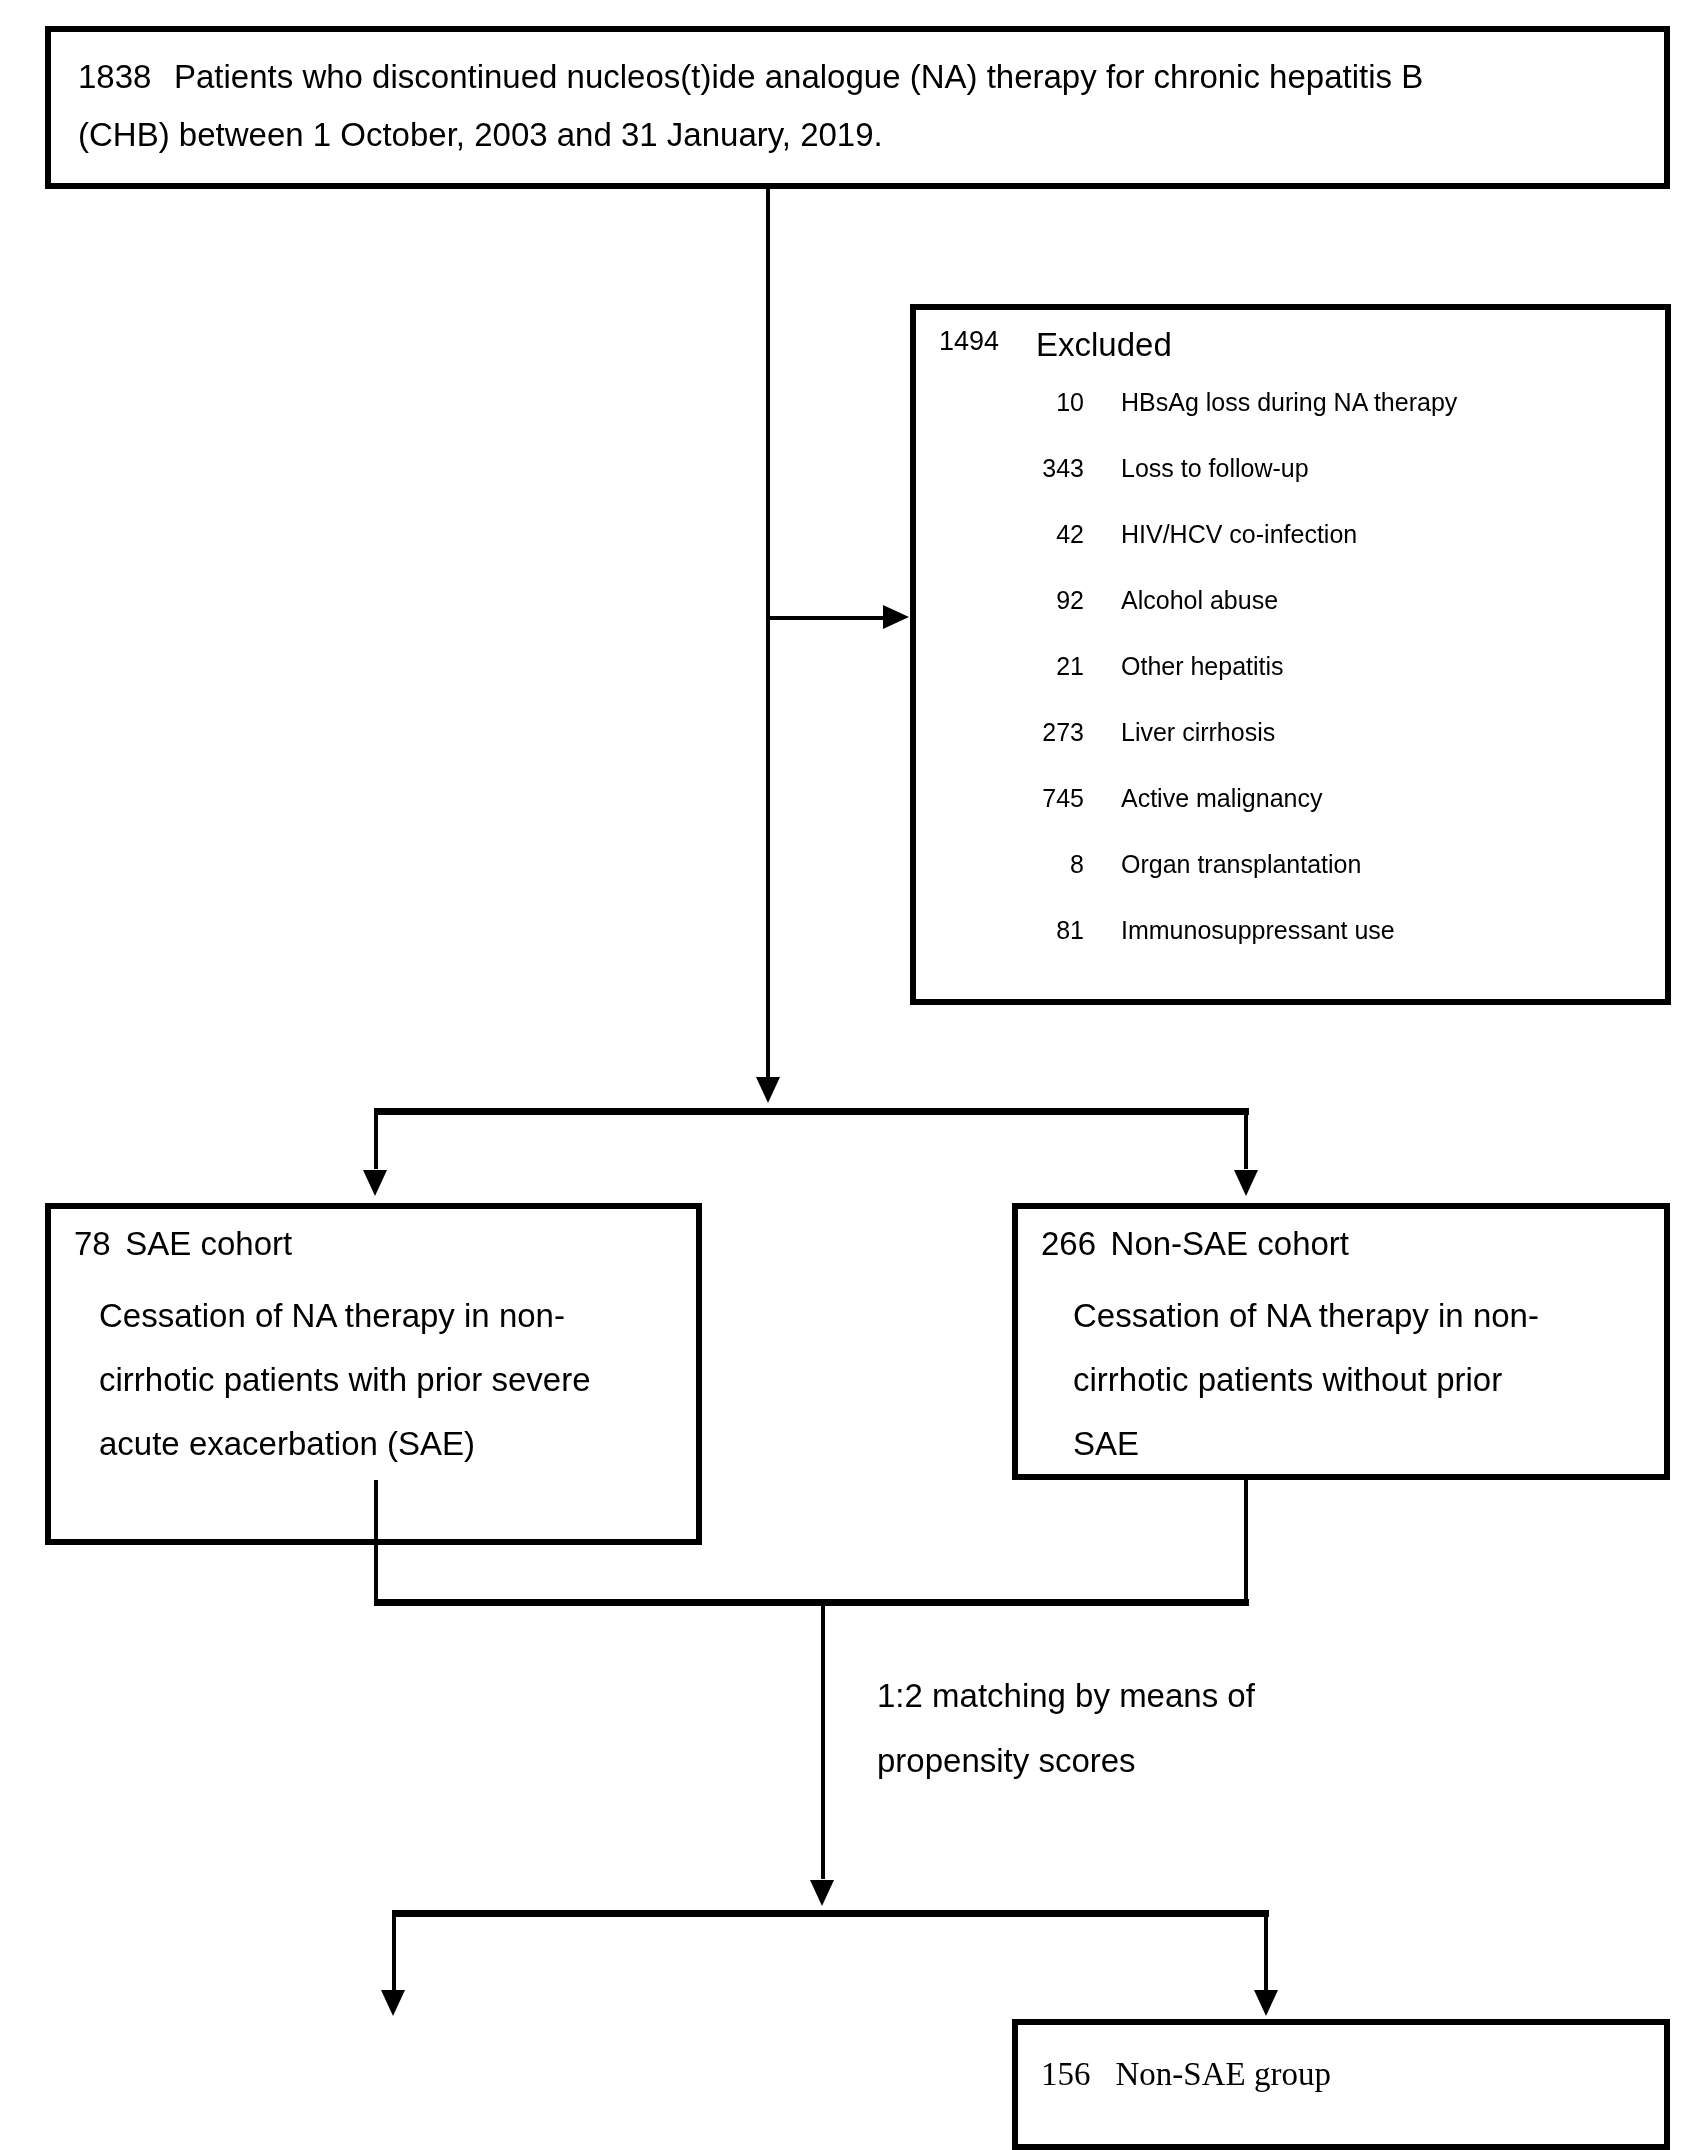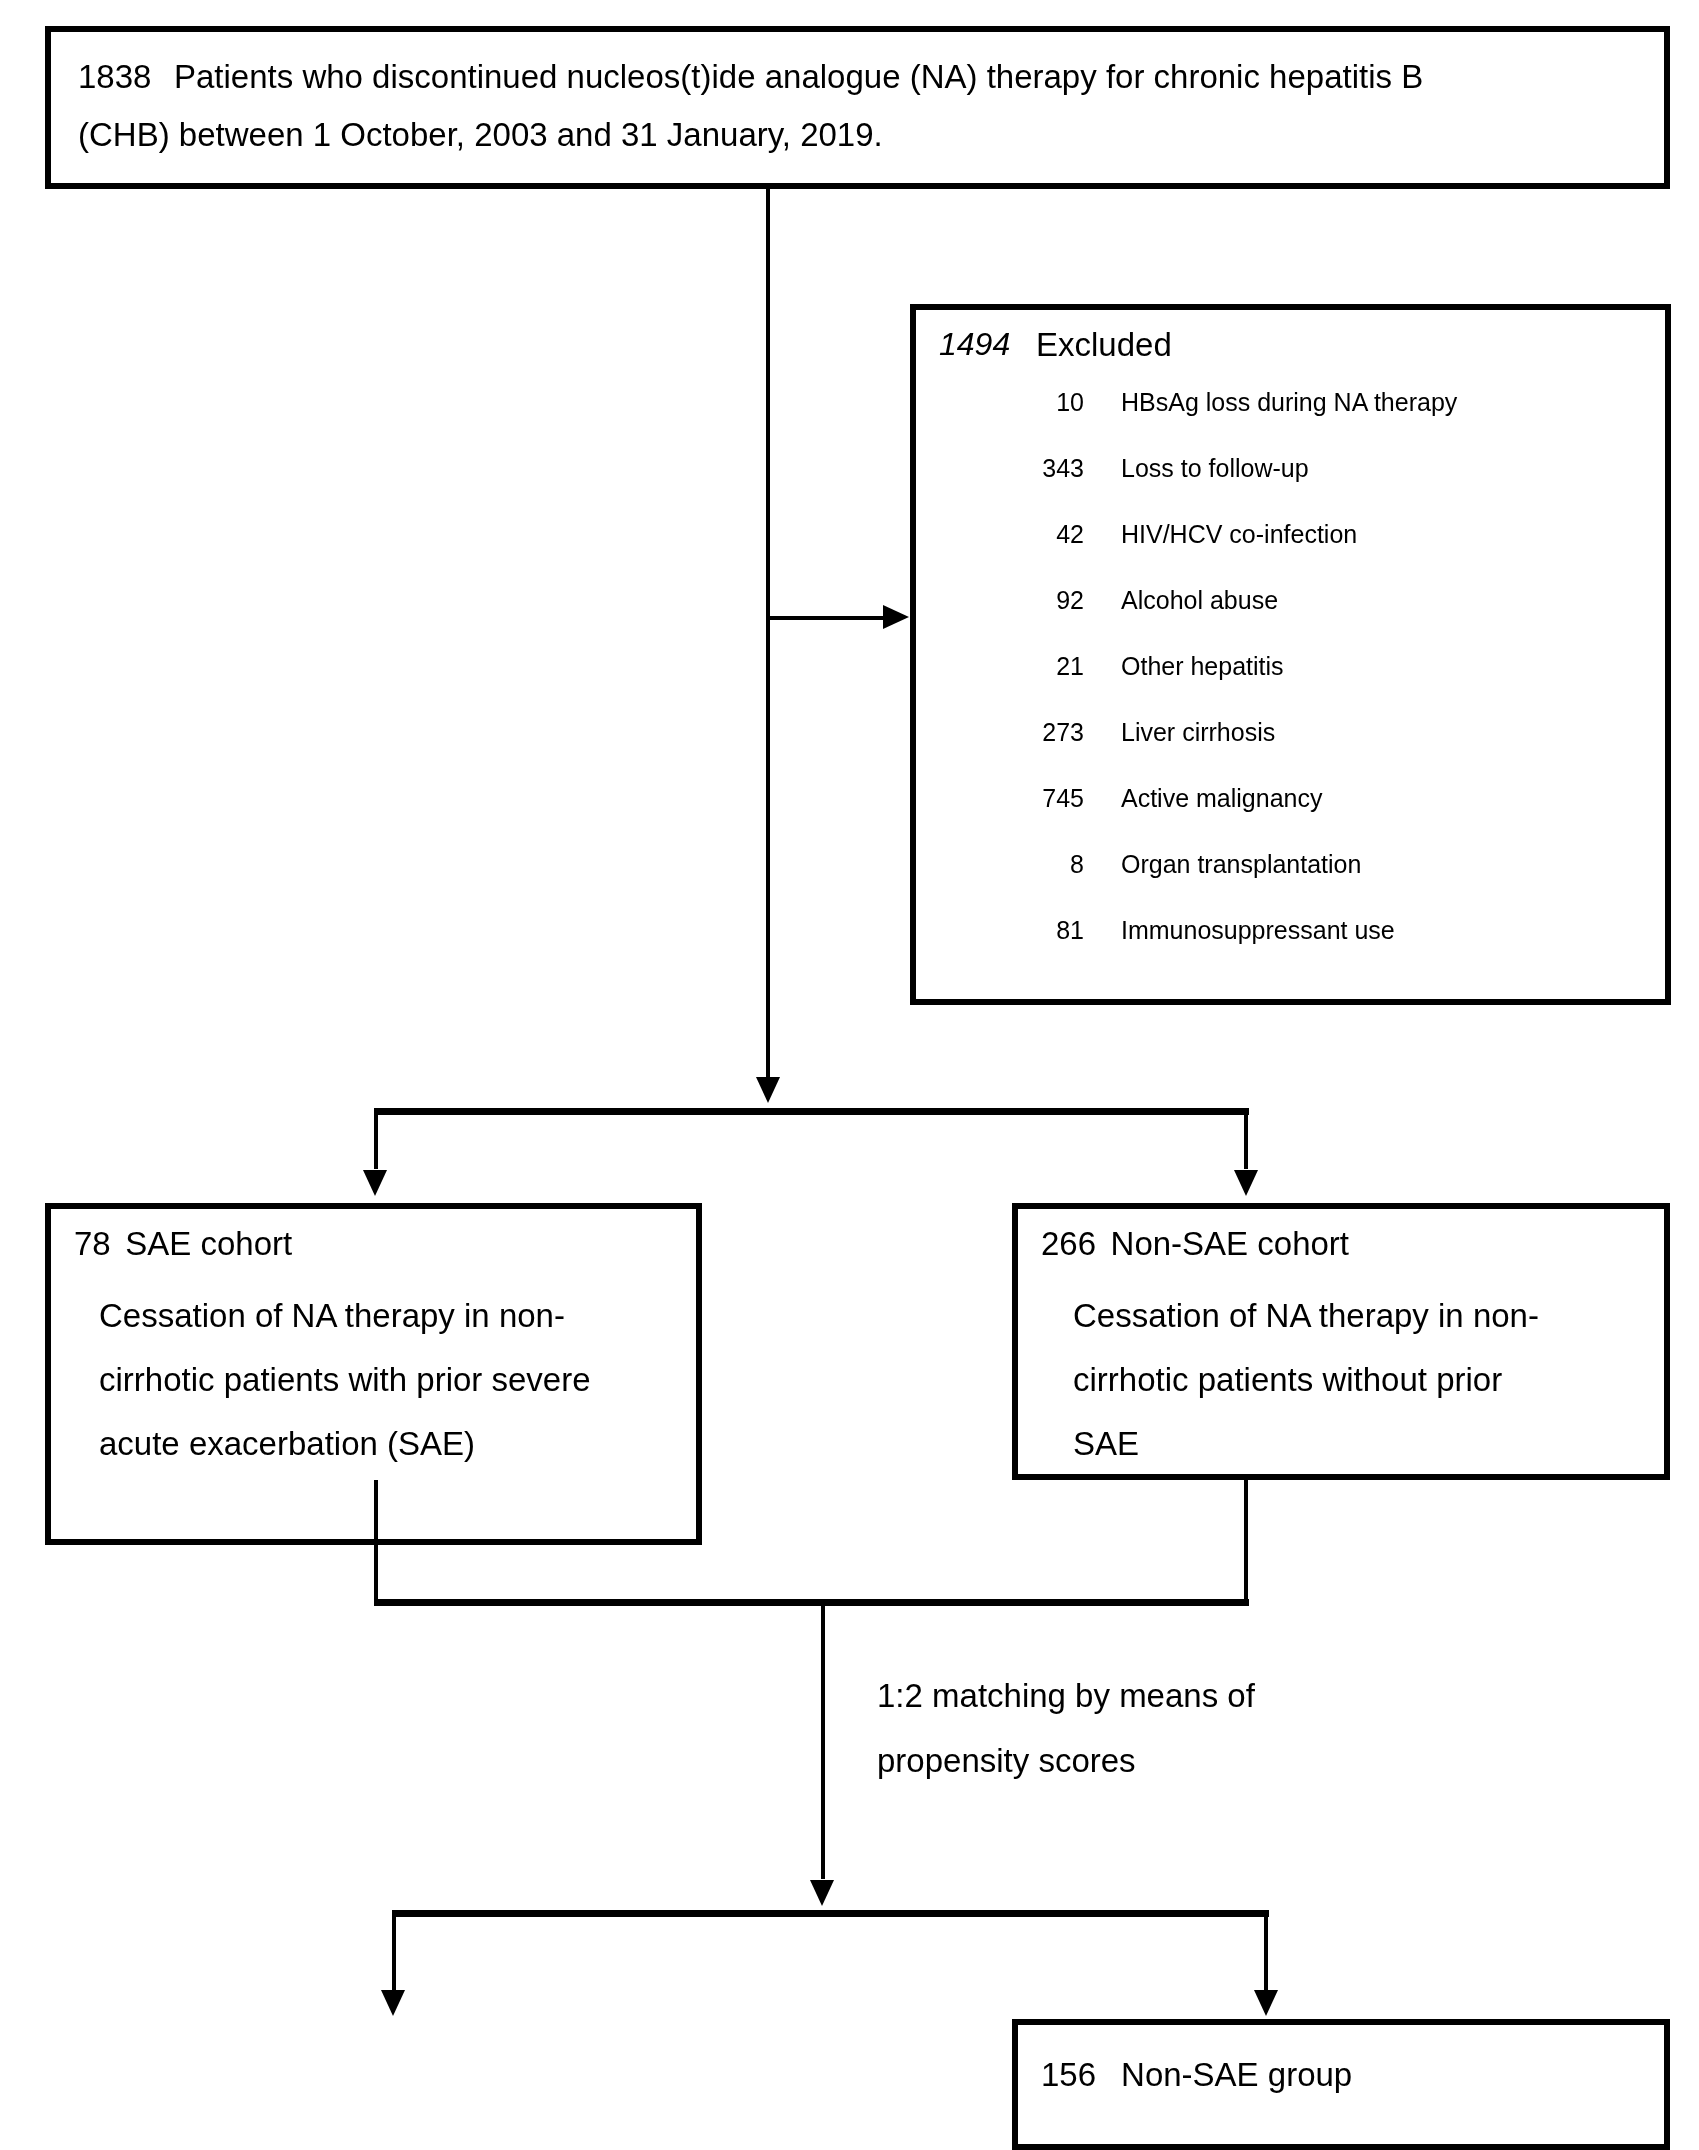--- a/index.html
+++ b/index.html
@@ -30,21 +30,21 @@
     position: absolute;
     font-size: 33px;
     line-height: 59px;
   }
   #box-source .src-num { left: 27px; top: 14.5px; }
   #box-source .src-line1 { left: 123px; top: 14.5px; }
   #box-source .src-line2 { left: 27px; top: 73px; }
 
   
   #box-excluded .head-num {
-    position: absolute; left: 23px; top: 15.7px; font-size: 32px; font-style: italic;
+    position: absolute; left: 23px; top: 15.7px; font-size: 27px;
   }
   #box-excluded .head-lbl {
     position: absolute; left: 120px; top: 15.7px; font-size: 33px;
   }
   #box-excluded .ex-list {
     position: absolute;
     left: 0; top: 78px;
     width: 100%;
   }
   #box-excluded .ex-row {
@@ -225,19 +225,19 @@
   </div>
 
   <div class="hline thick" style="left:392px; top:1910px; width:877px;"></div>
   <div class="vline" style="left:392px; top:1910px; height:80px;"></div>
   <div class="vline" style="left:1264px; top:1910px; height:80px;"></div>
   <div class="arrow-down" style="left:381px; top:1990px;"></div>
   <div class="arrow-down" style="left:1254px; top:1990px;"></div>
 
 
   <div class="box" id="box-non-sae-group" style="left:1012px; top:2019px; width:658px; height:131px;">
-    <span class="group-row" style="left:23px; top:31px;">
+    <span class="group-row" style="left:23px; top:31px;font-family:Liberation Serif, serif;">
       <span style="margin-right:25px;">156</span><span>Non-SAE group</span>
     </span>
   </div>
 
 </div>
 
 
 </body></html>

